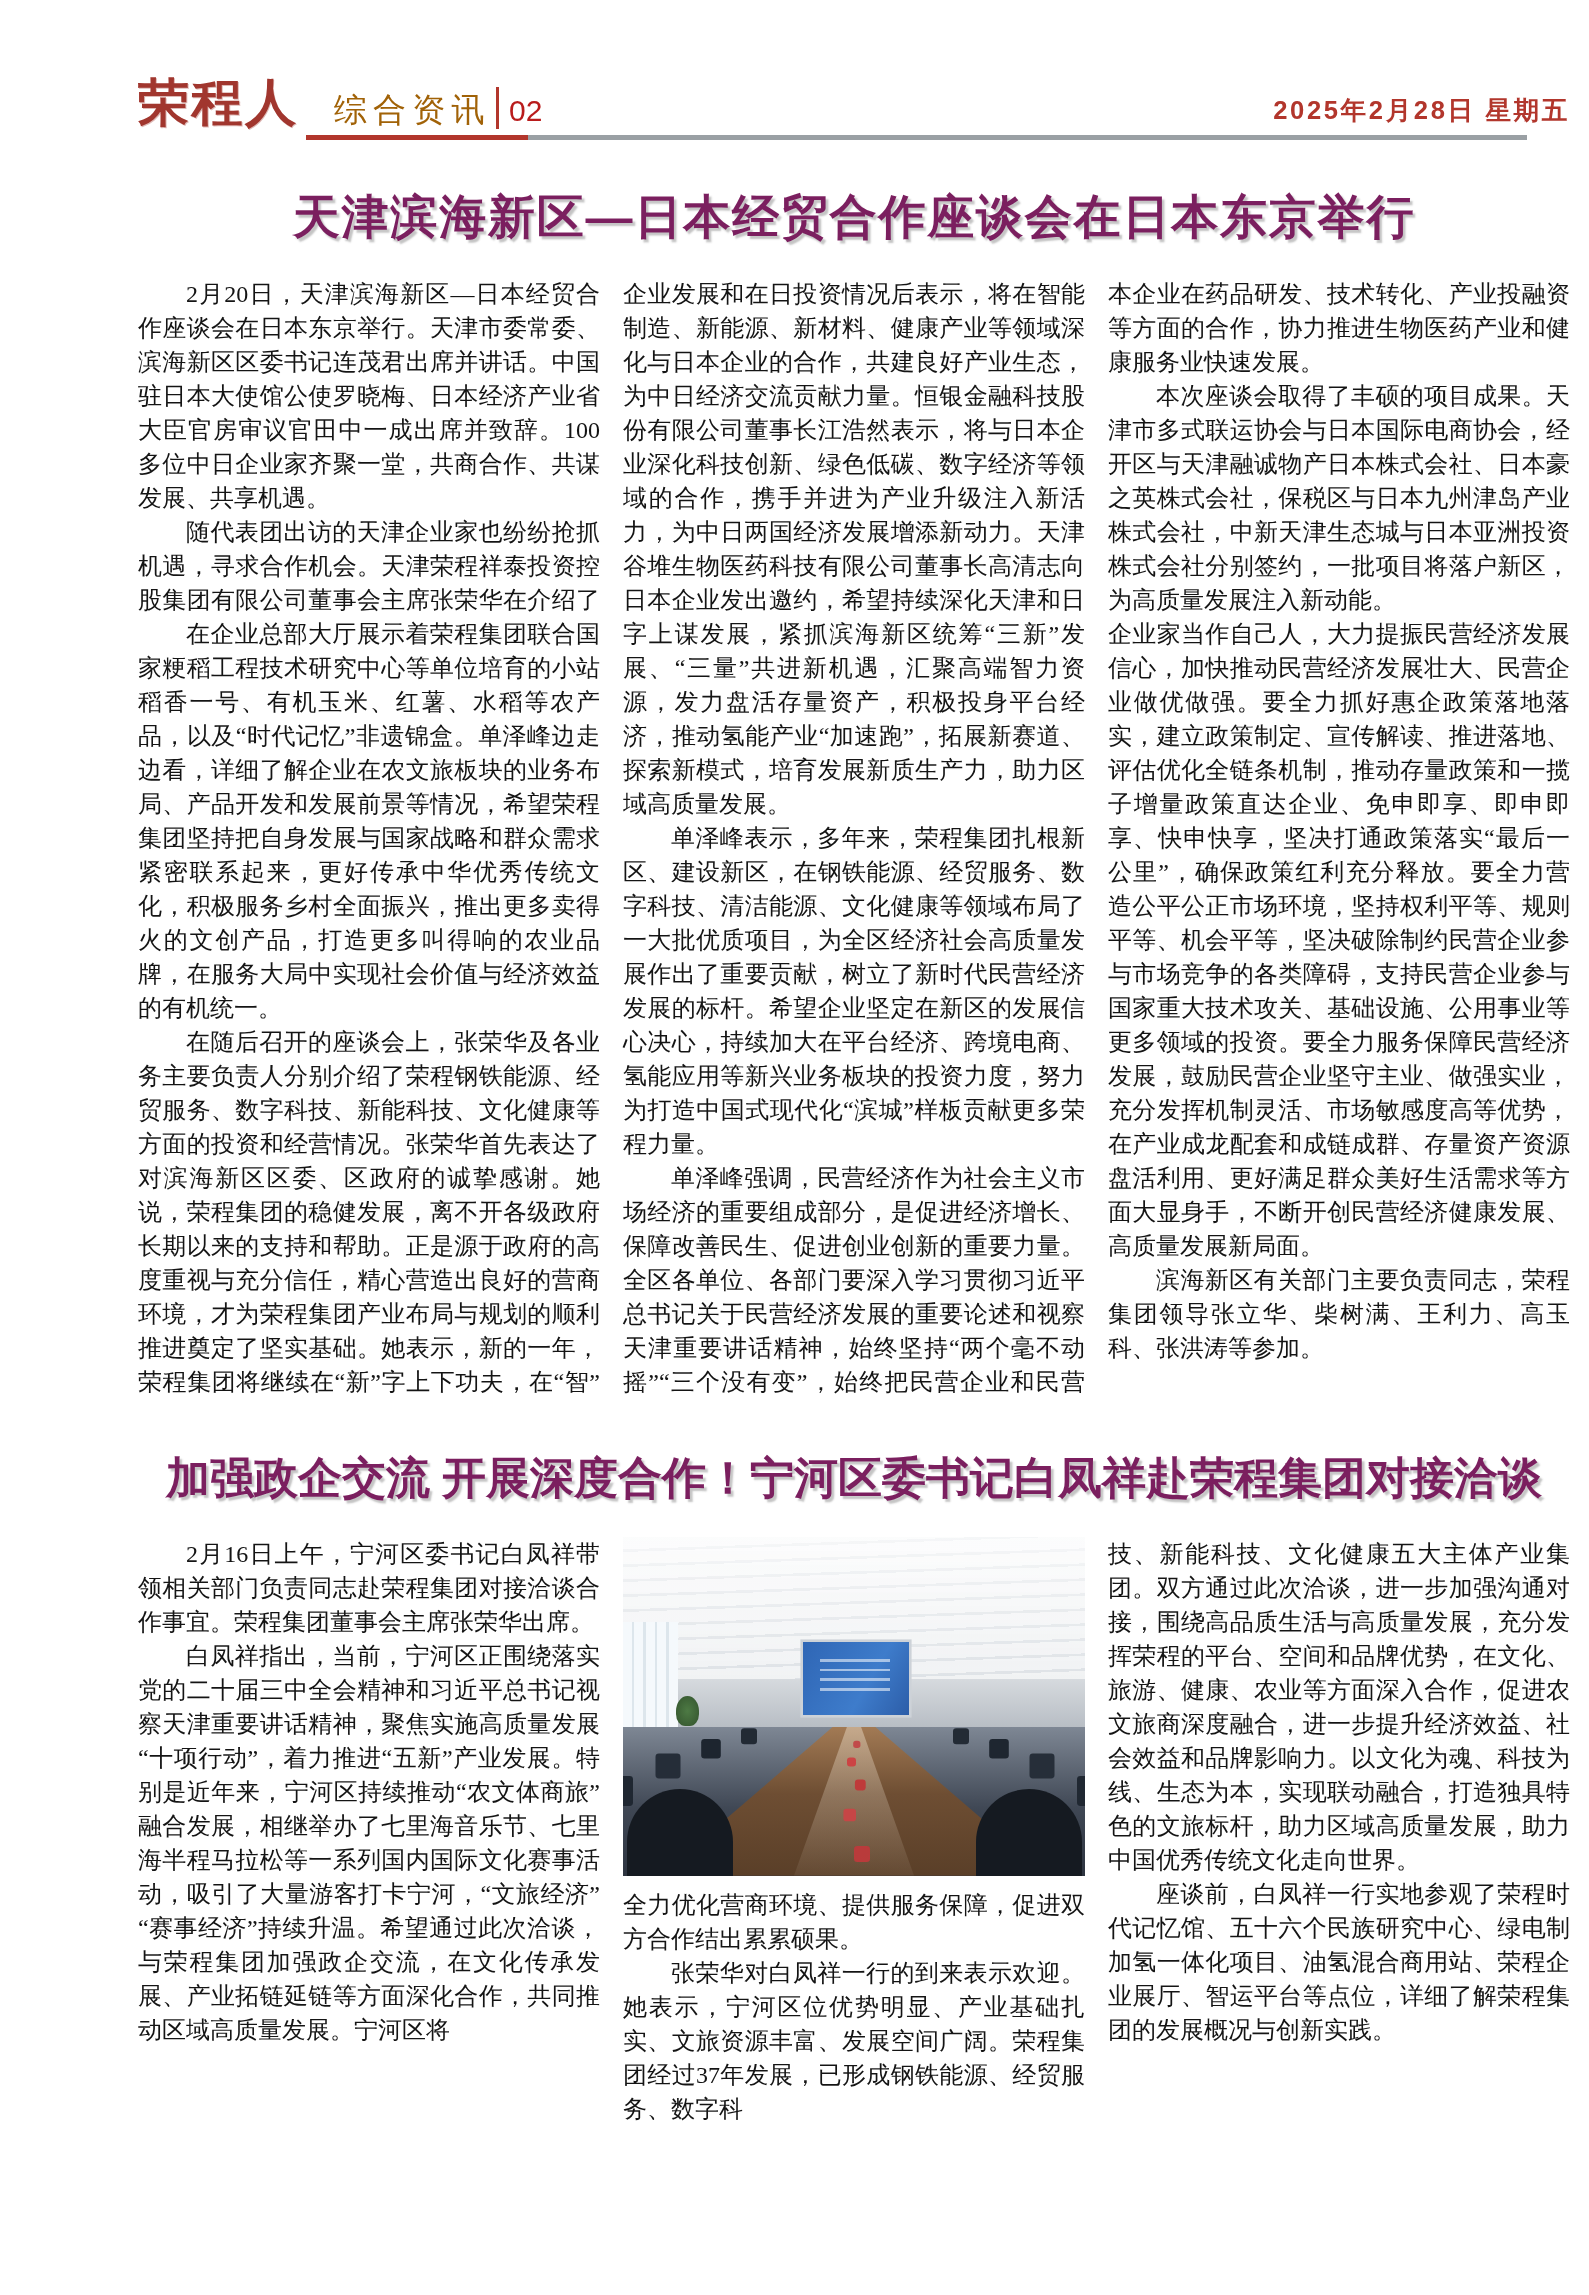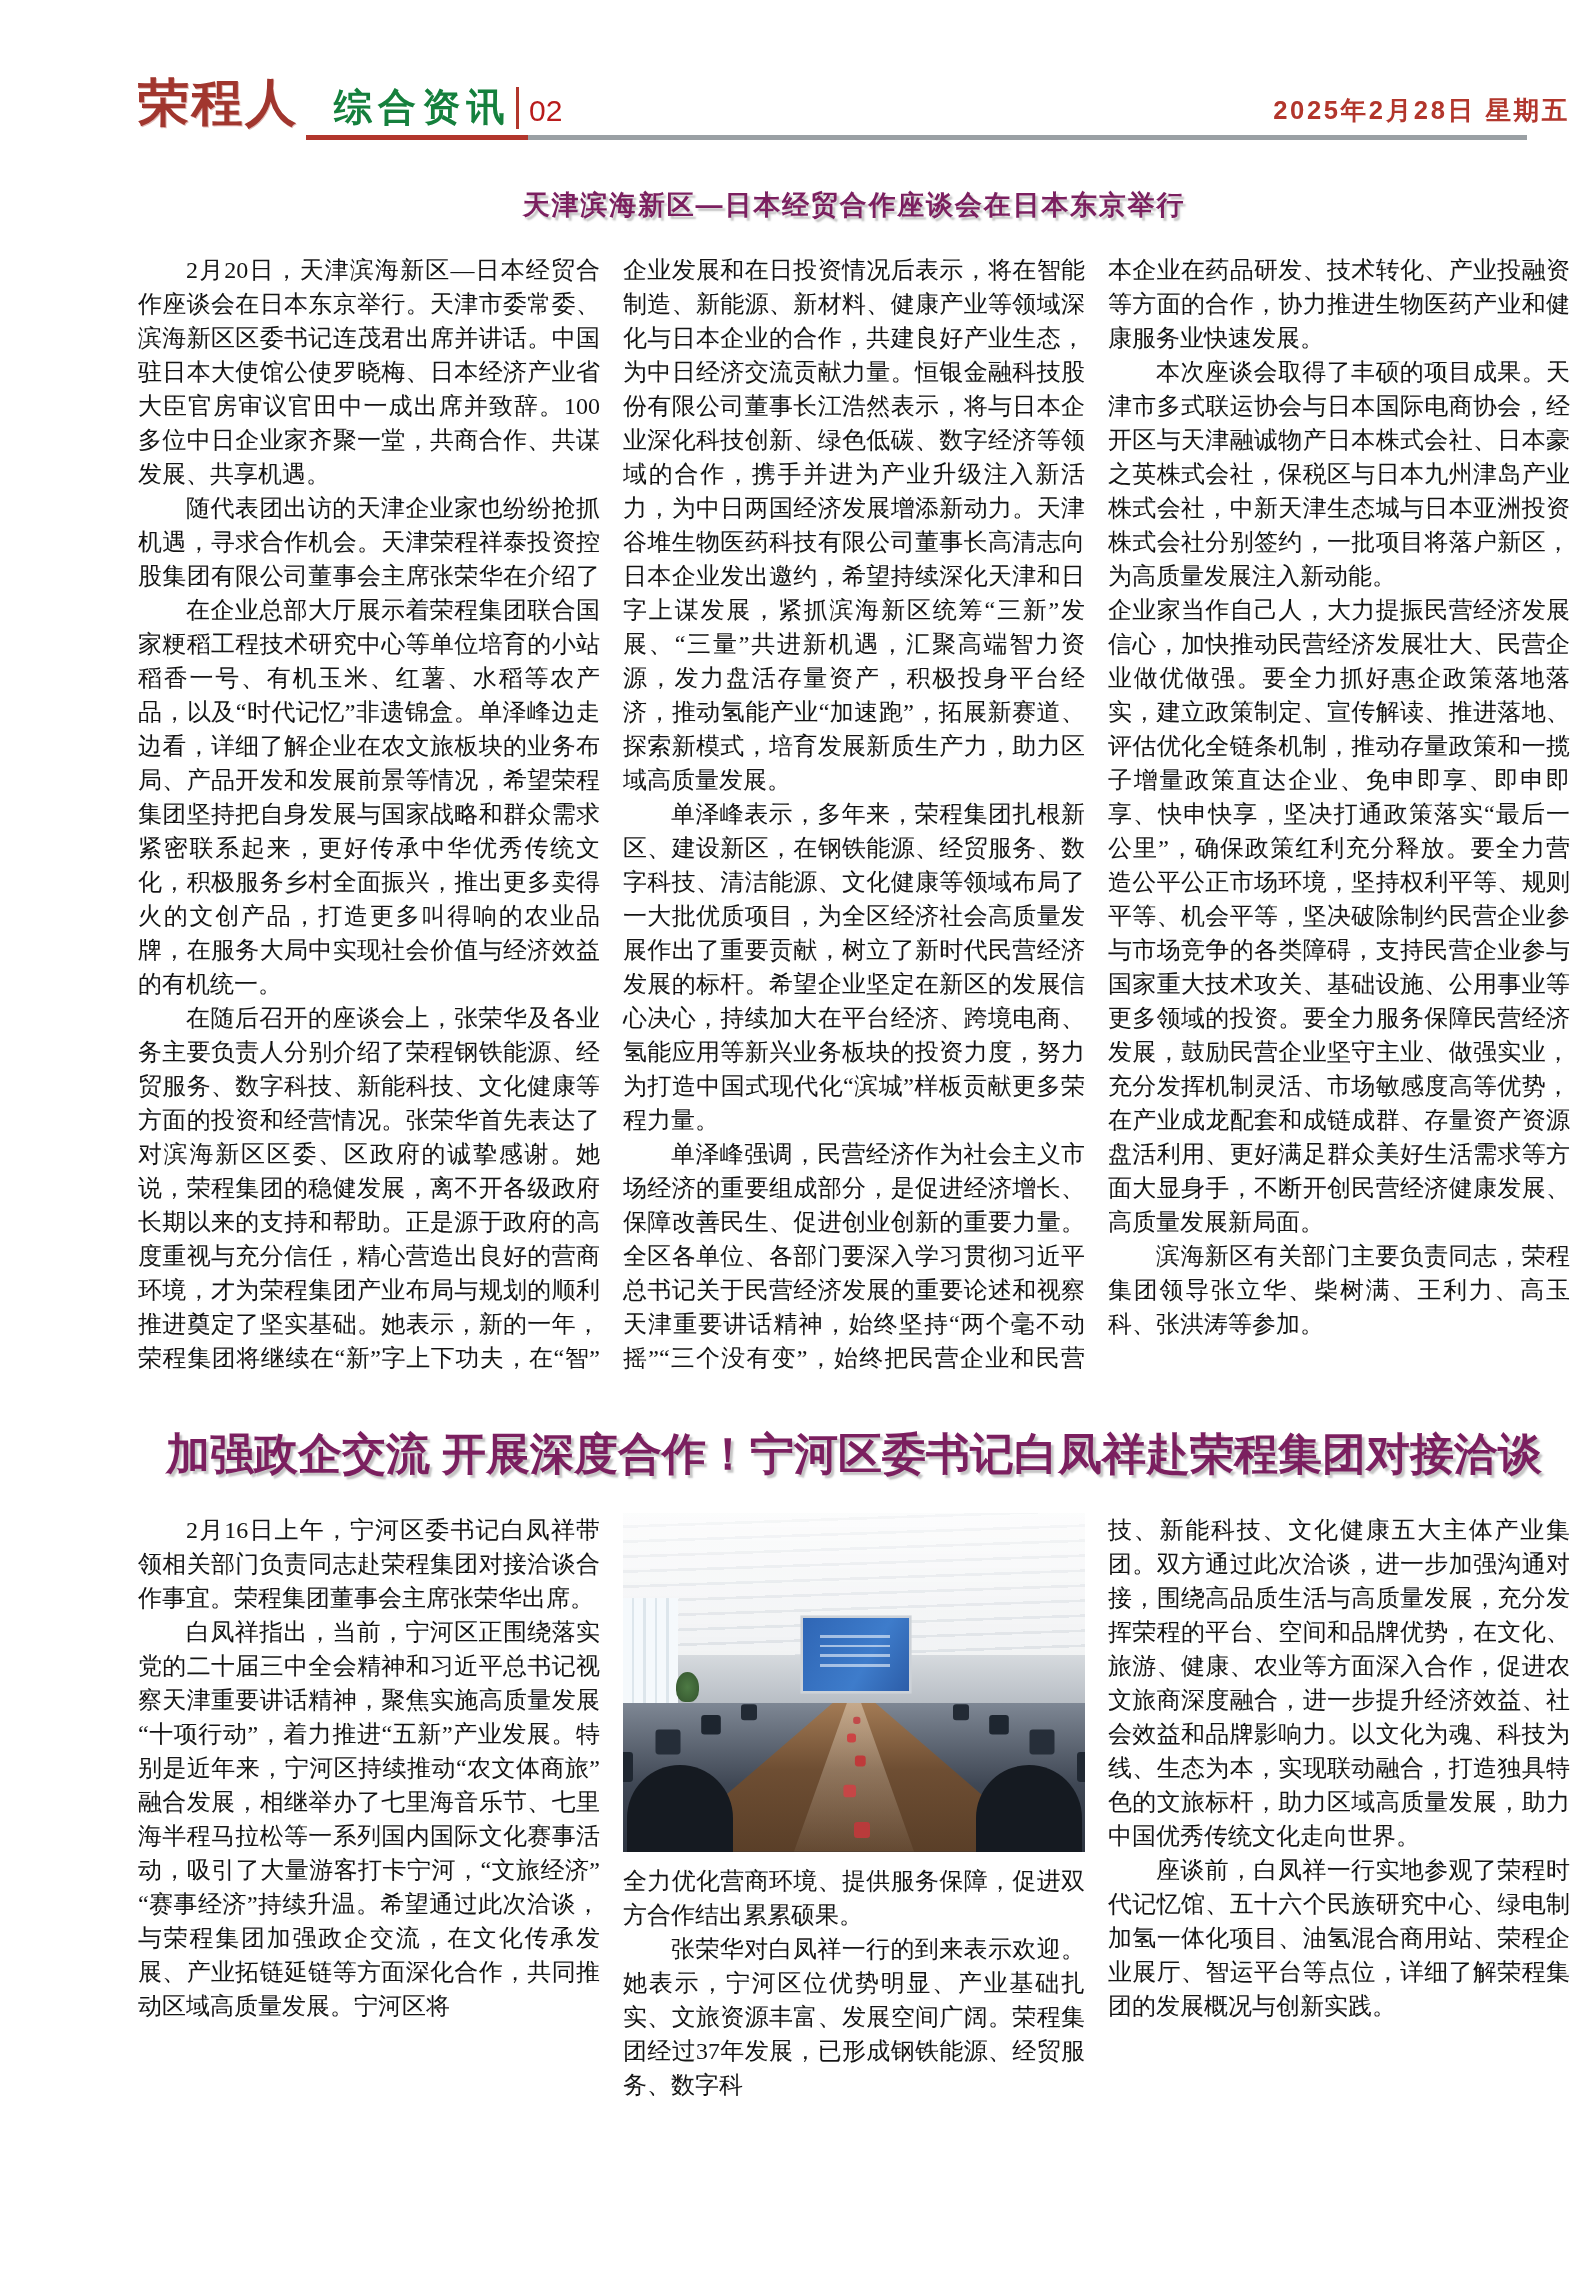--- a/index.html
+++ b/index.html
@@ -5,34 +5,34 @@
   html,body{margin:0;padding:0;background:#ffffff;}
   body{width:1589px;height:2295px;overflow:hidden;
        font-family:"Liberation Serif","DejaVu Serif",serif;color:#141414;}
   .page{box-sizing:border-box;width:1589px;height:1786px;padding:78px 58px 0 99px;margin-left:39px;}
 
   
   .mast-row{display:flex;align-items:flex-end;}
   .logo{font-family:"Liberation Serif","DejaVu Serif",serif;font-weight:700;
         font-size:51px;line-height:1;color:#a1362e;letter-spacing:2.6px;
         text-shadow:0.9px 0.9px 0 rgba(161,54,46,.35);}
-  .section-label{font-family:"Liberation Sans","DejaVu Sans",sans-serif;font-weight:700;
-        font-size:38px;line-height:1;color:#15803d;margin-left:35px;letter-spacing:6.2px;padding-bottom:2.6px;}
+  .section-label{font-family:"Liberation Sans","DejaVu Sans",sans-serif;font-weight:400;
+        font-size:33px;line-height:1;color:#a16207;margin-left:35px;letter-spacing:6.2px;padding-bottom:2.6px;}
   .vline{width:2.6px;height:42px;background:#b2362c;margin:0 10.6px 0 5.3px;}
   .pageno{font-family:"Liberation Sans","DejaVu Sans",sans-serif;font-size:30px;line-height:1;
         color:#b91c1c;padding-bottom:3.5px;}
   .mast-date{margin-left:auto;font-family:"Liberation Sans","DejaVu Sans",sans-serif;
         font-weight:700;font-size:25.6px;line-height:1;color:#b2362c;letter-spacing:2.6px;padding-bottom:5.3px;}
   .rule{display:flex;height:4.4px;margin:6.2px 43px 0 168px;}
   .rule-red{width:222px;background:#b2362c;}
   .rule-gray{flex:1;background:#9aa0a4;}
 
   
   .title{font-family:"Liberation Sans","DejaVu Sans",sans-serif;font-weight:700;
-         color:#7b1f5f;text-align:center;font-size:27px;line-height:1.2;
+         color:#7b1f5f;text-align:center;font-size:47px;line-height:1.2;
          letter-spacing:1.8px;margin:49px 0 32px;
          text-shadow:2.6px 2.6px 1.8px rgba(60,60,60,.30);}
   .title.big{font-size:44px;letter-spacing:0;margin-top:53px;}
 
   
   .cols3{column-count:3;column-gap:23px;text-align:justify;}
   .threecol{display:flex;gap:23px;text-align:justify;}
   .fcol{flex:1;min-width:0;}
   .para{margin:0;text-indent:2em;font-size:24px;line-height:34px;}
   .para.cont{text-indent:0;}

